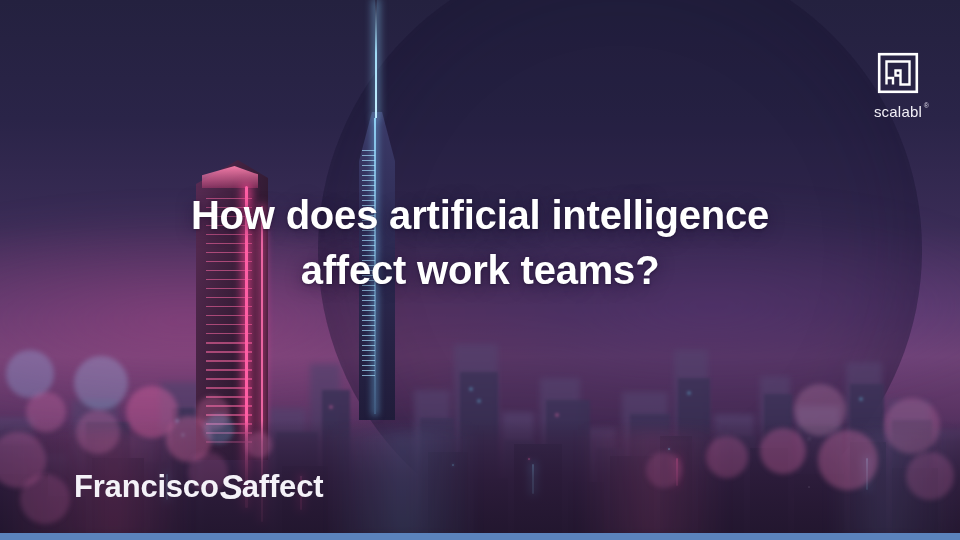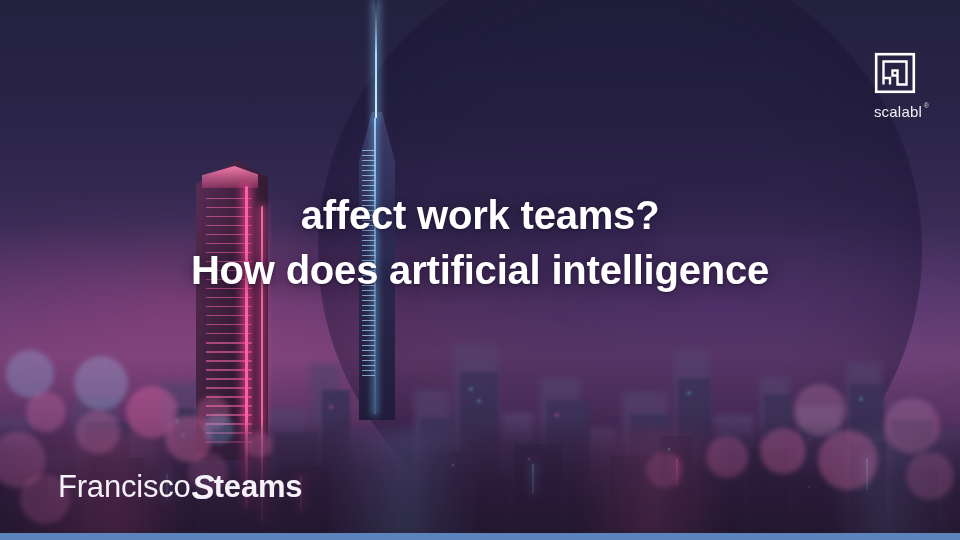--- a/index.html
+++ b/index.html
@@ -171,21 +171,21 @@
     line-height:1.38;
     letter-spacing:-.2px;
     text-shadow:0 2px 16px rgba(25,12,45,.55), 0 1px 3px rgba(20,10,40,.45);
     padding:0 96px;
   }
   .title .ln { display:block; }
 
   
   .scalabl {
     position:absolute; right:38px; top:52px;
-    display:flex; flex-direction:column; align-items:flex-start;
+    display:flex; flex-direction:column; align-items:center;
   }
   .scalabl-mark { display:block; }
   .scalabl-word {
     margin-top:5px;
     color:#f2f0f7;
     font-size:15px;
     letter-spacing:.2px;
     font-weight:normal;
     position:relative;
   }
@@ -196,21 +196,21 @@
 
   
   .fs-logo { position:absolute; left:58px; bottom:38px; }
   .fs-name {
     font-size:31px;
     color:#f4f2f8;
     letter-spacing:-.2px;
     white-space:nowrap;
     line-height:1;
   }
-  .fs-first { font-weight:400; }
+  .fs-first { font-weight:700;margin-left:16px; }
   .fs-s {
     font-weight:bold; font-style:italic;
     font-size:35px;
     margin:0 -1px 0 1px;
     display:inline-block;
     transform:translateY(2px);
   }
   .fs-last { font-weight:bold; }
   .fs-tag {
     margin-top:9px;
@@ -359,36 +359,36 @@
 
   <div class="bokeh" style="left:794px; top:384px; width:52px; height:52px; background:rgba(226,150,195,.26);"></div>
   <div class="bokeh" style="left:818px; top:430px; width:60px; height:60px; background:rgba(235,120,180,.30);"></div>
   <div class="bokeh" style="left:760px; top:428px; width:46px; height:46px; background:rgba(225,110,172,.30);"></div>
   <div class="bokeh" style="left:706px; top:436px; width:42px; height:42px; background:rgba(215,105,168,.26);"></div>
   <div class="bokeh" style="left:884px; top:398px; width:56px; height:56px; background:rgba(230,128,186,.24);"></div>
   <div class="bokeh" style="left:906px; top:452px; width:48px; height:48px; background:rgba(220,112,176,.22);"></div>
   <div class="bokeh" style="left:646px; top:452px; width:36px; height:36px; background:rgba(205,100,162,.20);"></div>
 
   <h1 class="title">
+    <span class="ln">How does artificial intelligence</span>
     <span class="ln">affect work teams?</span>
-    <span class="ln">How does artificial intelligence</span>
   </h1>
 
   <div class="scalabl">
     <span class="scalabl-mark">
       <svg width="42" height="42" viewBox="0 0 42 42" aria-hidden="true">
         <rect x="2.2" y="2.2" width="37.6" height="37.6" fill="none" stroke="#ffffff" stroke-width="2.6"></rect>
         <path d="M9.5 32.5 L9.5 9.5 L32.5 9.5 L32.5 32.5 L23.5 32.5 L23.5 18.5 L18.5 18.5 L18.5 23.5 L23.5 23.5" fill="none" stroke="#ffffff" stroke-width="2.4" stroke-linejoin="miter"></path>
         <path d="M9.5 26 L16 26 L16 32.5" fill="none" stroke="#ffffff" stroke-width="2.4"></path>
       </svg>
     </span>
     <span class="scalabl-word">
       <span>scalabl</span><span class="scalabl-tm">®</span>
     </span>
   </div>
 
   <div class="fs-logo">
-    <div class="fs-name"><span class="fs-first">Francisco</span><span class="fs-s">S</span><span class="fs-last">teams</span></div>
+    <div class="fs-name"><span class="fs-first">Francisco</span><span class="fs-s">S</span><span class="fs-last">affect</span></div>
   </div>
 
   <div class="bottom-band"></div>
 
 </div>
 
 </body></html>

